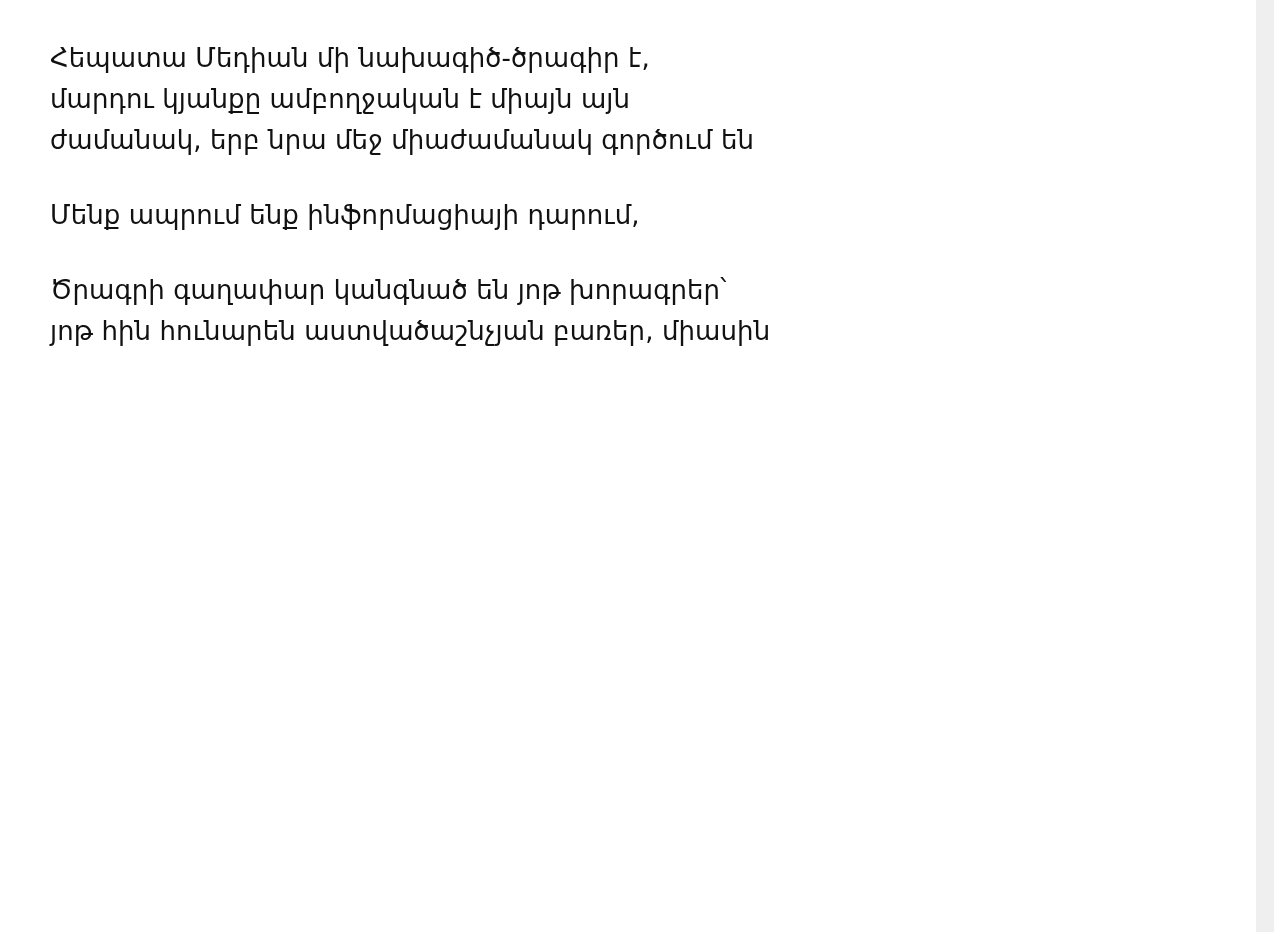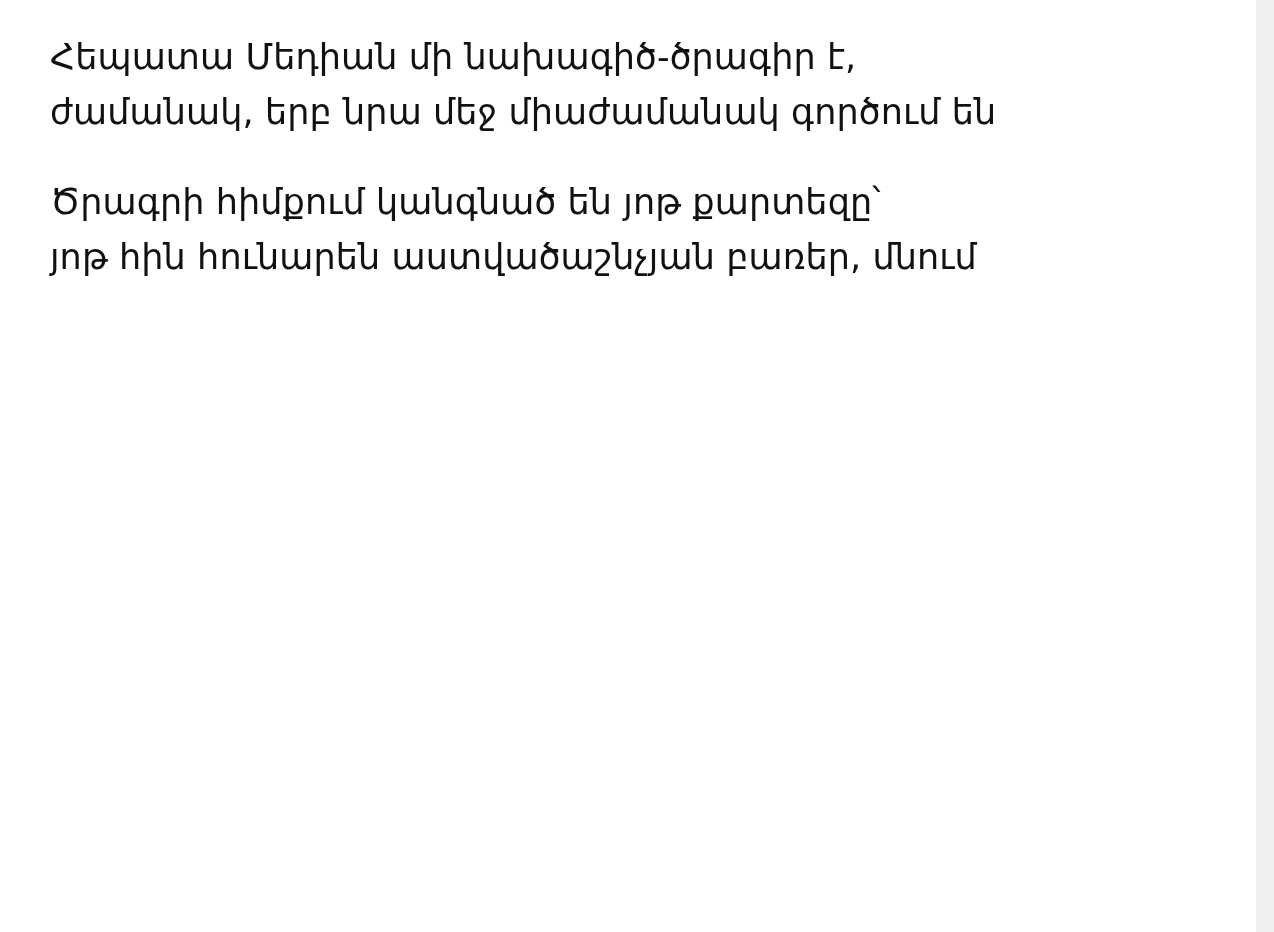--- a/index.html
+++ b/index.html
@@ -30,22 +30,22 @@
     height: 932px;
     background: #efefef;
   }
   .content {
     position: absolute;
     left: 50px;
     top: 22px;
     right: 40px;
   }
   .para {
-    margin: 8px 0 34px 0;
-    font-size: 35px;
+    margin: 16px 0 34px 0;
+    font-size: 26px;
     line-height: 1.58;
     letter-spacing: 0.1px;
     color: #111111;
     font-weight: 400;
   }
   .para:last-child {
     margin-bottom: 0;
   }
   .line {
     display: block;
@@ -56,25 +56,27 @@
 <body>
 
 <div class="page">
 
   <div class="edge-strip"></div>
 
   <div class="content">
 
     <p class="para">
       <span class="line">Հեպատա Մեդիան մի նախագիծ-ծրագիր է,</span>
+      <span class="line">մարդու կյանքը ամբողջական է միայն այն</span>
       <span class="line">ժամանակ, երբ նրա մեջ միաժամանակ գործում են</span>
     </p>
 
     <p class="para">
+      <span class="line">Մենք ապրում ենք ինֆորմացիայի դարում,</span>
     </p>
 
     <p class="para">
-      <span class="line">Ծրագրի հիմքում կանգնած են յոթ քարտեզը՝</span>
-      <span class="line">յոթ հին հունարեն աստվածաշնչյան բառեր, մնում</span>
+      <span class="line">Ծրագրի գաղափար կանգնած են յոթ խորագրեր՝</span>
+      <span class="line">յոթ հին հունարեն աստվածաշնչյան բառեր, միասին</span>
     </p>
 
   </div>
 </div>
 
 </body></html>

